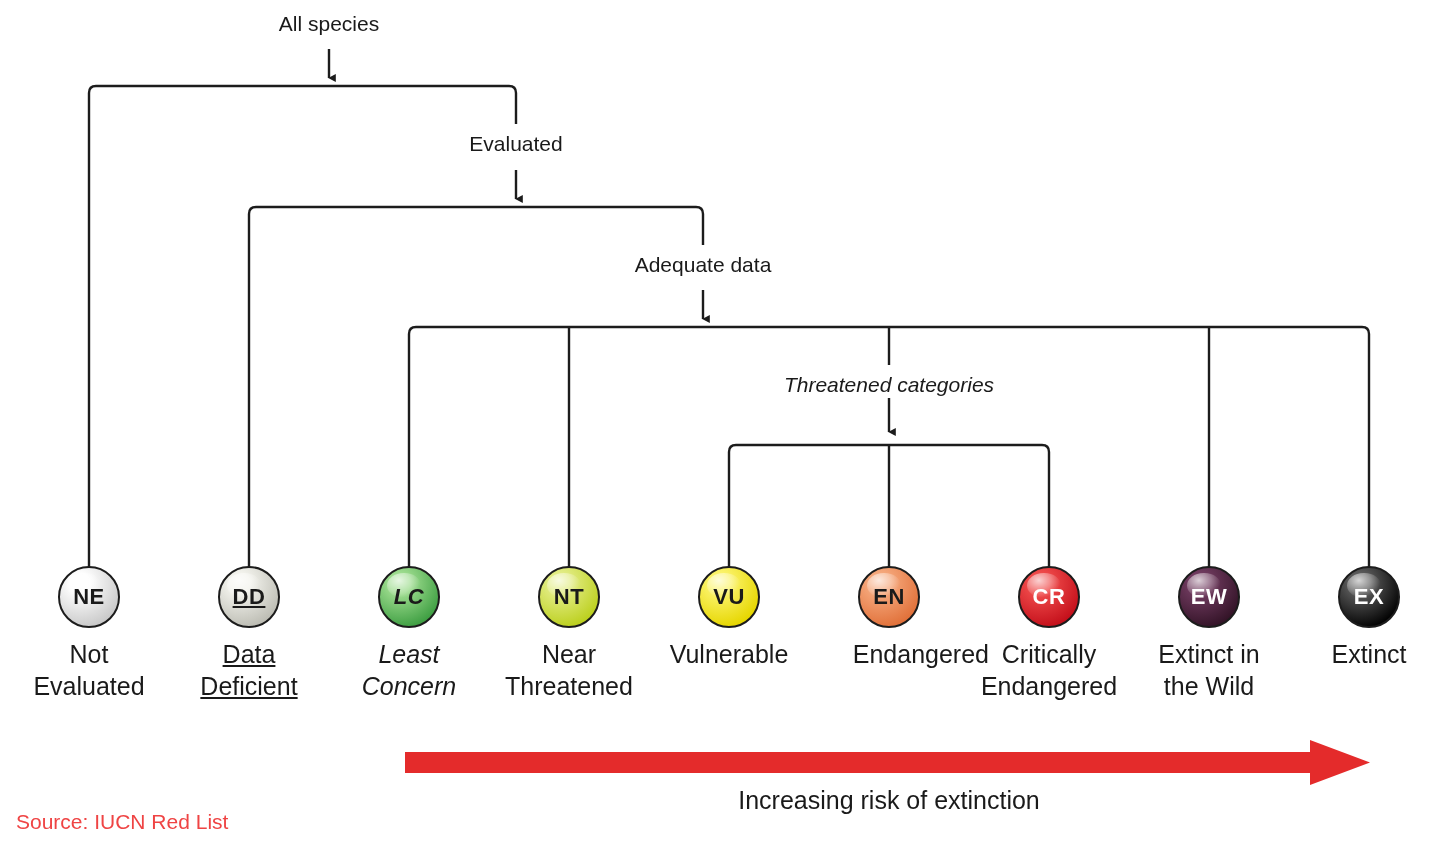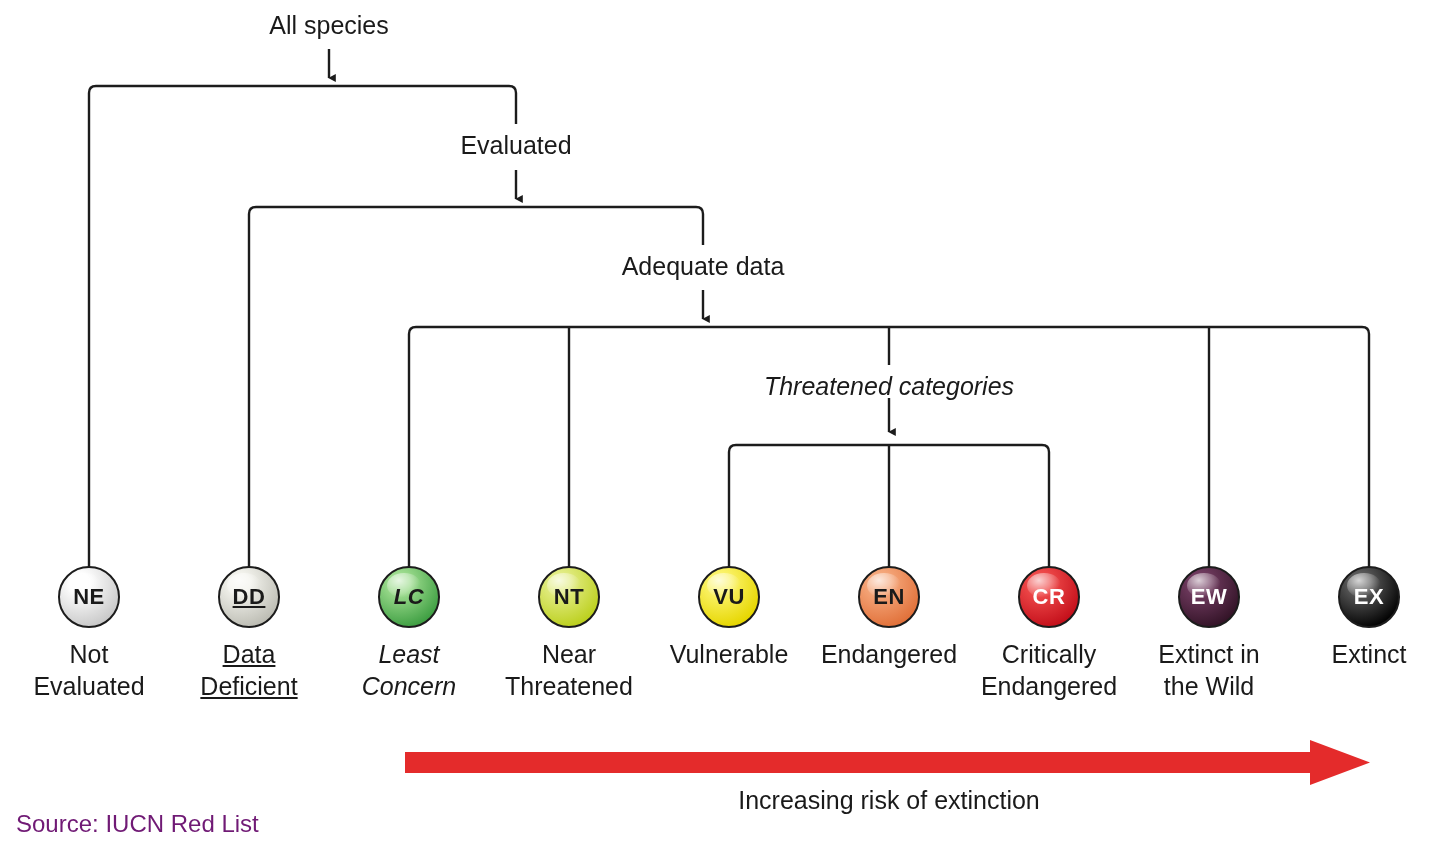--- a/index.html
+++ b/index.html
@@ -23,21 +23,21 @@
     left: 0;
     top: 0;
     width: 1440px;
     height: 842px;
     pointer-events: none;
   }
 
   
   .flow-label {
     position: absolute;
-    font-size: 25px;
+    font-size: 21px;
     line-height: 1;
     color: #1a1a1a;
     white-space: nowrap;
     transform: translateX(-50%);
   }
 
   
   .cat {
     position: absolute;
     width: 200px;
@@ -98,22 +98,22 @@
     left: 889px;
     transform: translateX(-50%);
     font-size: 25px;
     white-space: nowrap;
     color: #1a1a1a;
   }
   #source {
     position: absolute;
     left: 16px;
     top: 810px;
-    font-size: 24px;
-    color: #701a75;
+    font-size: 21px;
+    color: #ef4444;
     white-space: nowrap;
   }
 </style>
 </head>
 <body>
 
 <div id="stage">
 
   <svg id="wires" viewBox="0 0 1440 842" width="1440" height="842" xmlns="http://www.w3.org/2000/svg">
     <defs>
@@ -183,21 +183,21 @@
 Threatened</div>
   </div>
 
   <div class="cat" style="left:729px; top:566px;">
     <div class="badge" style="background: radial-gradient(circle at 34% 26%, rgb(251, 243, 106) 0%, rgb(251, 243, 106) 18%, rgb(230, 214, 0) 78%, rgb(230, 214, 0) 100%); color: rgb(26, 26, 26);">
       <span class="code">VU</span>
     </div>
     <div class="cat-caption">Vulnerable</div>
   </div>
 
-  <div class="cat" style="left:889px; top:566px;">
+  <div class="cat" style="left:889px; top:566px;text-align:right;">
     <div class="badge" style="background: radial-gradient(circle at 34% 26%, rgb(245, 168, 124) 0%, rgb(245, 168, 124) 18%, rgb(225, 113, 58) 78%, rgb(225, 113, 58) 100%); color: rgb(26, 26, 26);">
       <span class="code">EN</span>
     </div>
     <div class="cat-caption">Endangered</div>
   </div>
 
   <div class="cat" style="left:1049px; top:566px;">
     <div class="badge" style="background: radial-gradient(circle at 34% 26%, rgb(239, 74, 74) 0%, rgb(239, 74, 74) 18%, rgb(196, 16, 27) 78%, rgb(196, 16, 27) 100%); color: rgb(255, 255, 255);">
       <span class="code">CR</span>
     </div>

